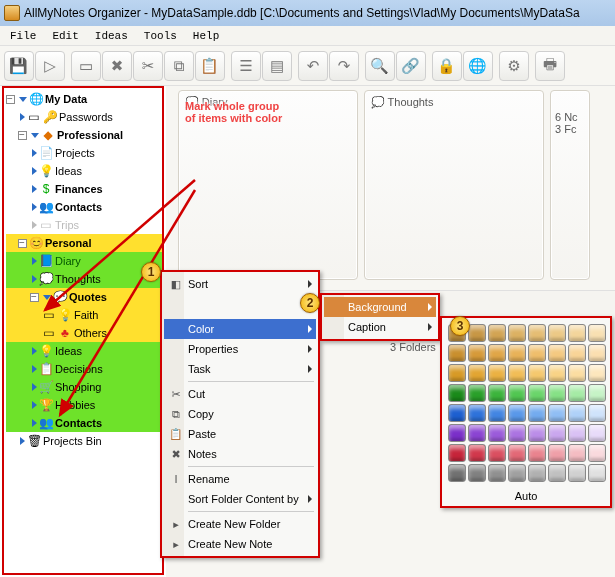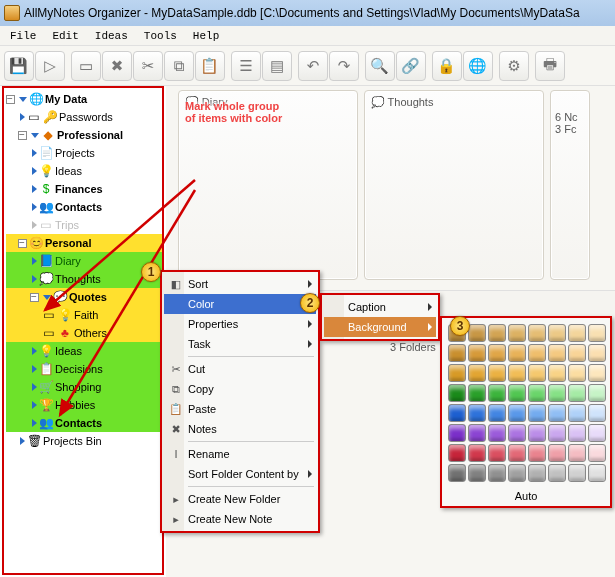--- a/index.html
+++ b/index.html
@@ -45,21 +45,21 @@
   .face { color:#e0a800; font-size:18px;}
   
   .annot { position:absolute; top:100px; left:185px; font-family:"Comic Sans MS","Segoe Script",cursive; font-size:29px; font-weight:bold; color:#ef4444; text-shadow:0 0 4px #fff,0 0 4px #fff,0 0 4px #fff; line-height:1.1; pointer-events:none;}
   
   .badge { position:absolute; width:20px; height:20px; border-radius:50%; background:radial-gradient(#ffe680,#f2b000); border:1px solid #a06000; display:flex; align-items:center; justify-content:center; font-weight:bold; color:#5a3000; font-size:12px; box-shadow:0 0 2px #0006; z-index:50;}
   
   .menu { position:absolute; background:#f8f8f6; border:1px solid #9a9a9a; box-shadow:2px 2px 4px #0005; padding:2px; z-index:40;}
   .menu .row { display:flex; align-items:center; height:20px; padding:0 18px 0 24px; position:relative; white-space:nowrap;}
   .menu .row .mic { position:absolute; left:3px; width:18px; text-align:center; color:#555; font-size:11px;}
   .menu .row.sub::after { content:""; position:absolute; right:4px; top:6px; width:0; height:0; border-top:4px solid transparent; border-bottom:4px solid transparent; border-left:4px solid #333;}
-  .menu .row.hov { background:#3d6fcf; color:#fff; }
+  .menu .row.hov { background:#3d6fcf; color:#fff;margin-top:25px; }
   .menu .row.hov.sub::after { border-left-color:#fff;}
   .menu .row.hov2 { background:#d9873b; color:#fff; }
   .menu .row.hov2.sub::after { border-left-color:#fff;}
   .menu hr { border:none; border-top:1px solid #ccc; margin:2px 2px 2px 24px;}
   .menu .iconstrip { position:absolute; left:0; top:0; bottom:0; width:22px; background:#eeece6;}
   
   .redbox { border:2px solid #d00000 !important; }
   
   .palette { display:grid; grid-template-columns:repeat(8,18px); grid-auto-rows:18px; gap:2px; padding:4px;}
   .sw { border:1px solid #888; border-radius:3px; box-shadow:inset 0 4px 4px #fff8, inset 0 -3px 3px #0003;}
@@ -301,25 +301,25 @@
       <span>Create New Folder</span>
     </div>
   <div class="row">
       <span class="mic">▸</span>
       <span>Create New Note</span>
     </div>
 </div>
 
 <div class="menu redbox" style="left:320px; top:293px; width:120px;">
   <div class="iconstrip"></div>
+  <div class="row sub hov2">
+      <span>Background</span>
+    </div>
   <div class="row sub">
       <span>Caption</span>
-    </div>
-  <div class="row sub hov2">
-      <span>Background</span>
     </div>
 </div>
 
 <div style="position:absolute; left:390px; top:329px; color:#555; font-size:10px; z-index:30;">
   <div>1 Notes</div>
   <div>3 Folders</div>
 </div>
 
 <div class="menu redbox" style="left:440px; top:316px; width:172px;">
   <div class="palette" id="palette-grid">

